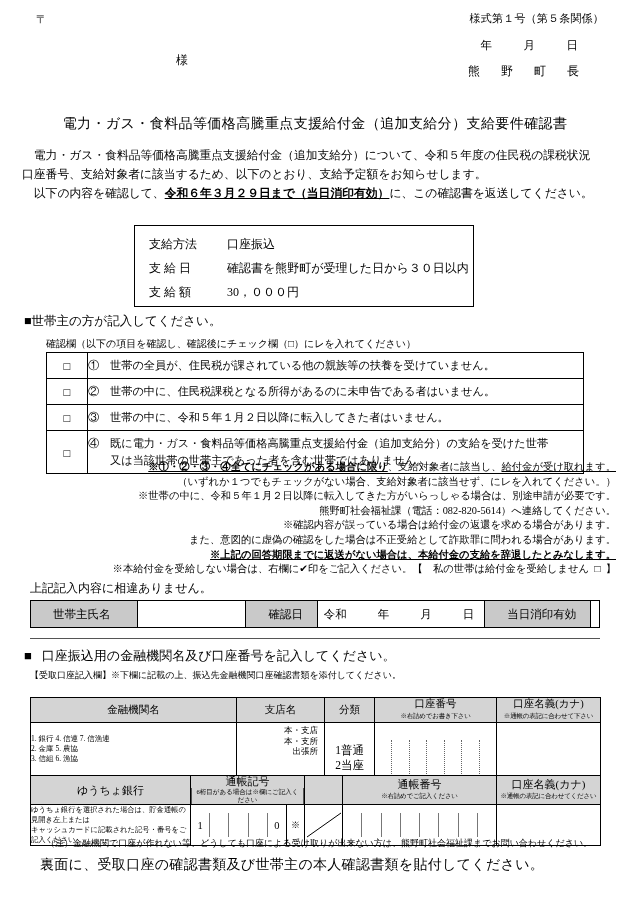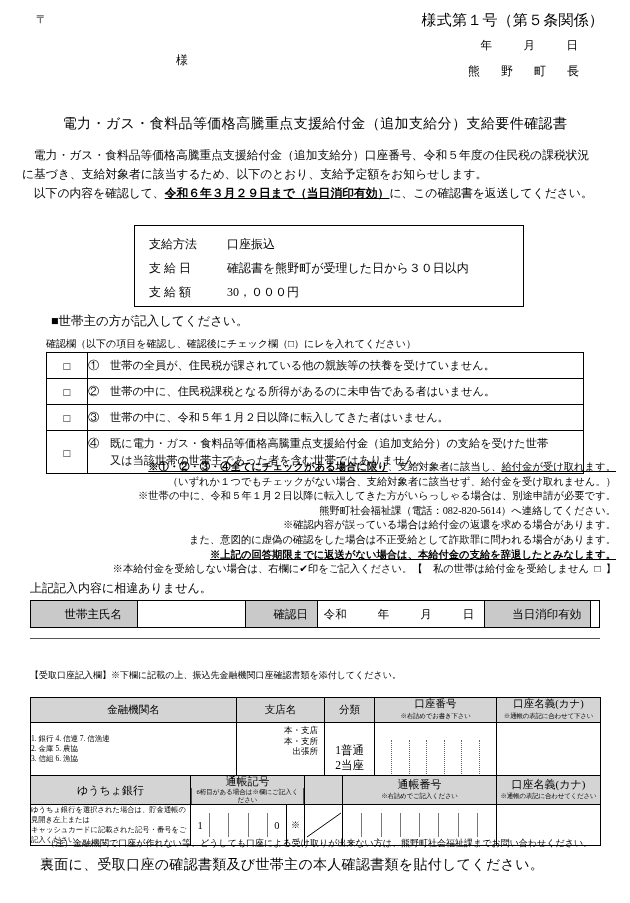--- a/index.html
+++ b/index.html
@@ -25,21 +25,21 @@
 
   
   .hdr-postal {
     position: absolute;
     left: 36px; top: 12px;
     font-size: 11px;
   }
   .hdr-formno {
     position: absolute;
     right: 26px; top: 11px;
-    font-size: 15px;
+    font-size: 11px;
     letter-spacing: 0.2px;
   }
   .hdr-date {
     position: absolute;
     right: 42px; top: 38px;
     font-size: 11.5px;
     letter-spacing: 10px;
   }
   .hdr-sama {
     position: absolute;
@@ -75,40 +75,39 @@
   .indent { text-indent: 1em; }
   .u-bold {
     font-weight: bold;
     text-decoration: underline;
   }
 
   
   .pay-box {
     position: absolute;
     left: 134px; top: 225px;
-    width: 390px;
+    width: 340px;
     height: 82px;
     border: 1px solid #000;
     box-sizing: border-box;
   }
   .pay-row {
     position: absolute;
     font-size: 12px;
     white-space: nowrap;
   }
   .pay-label { display: inline-block; width: 78px; }
   .pr1 { left: 14px; top: 10px; }
   .pr2 { left: 14px; top: 34px; }
   .pr3 { left: 14px; top: 58px; }
 
   
   .sec-head {
     position: absolute;
     font-size: 12.5px;
-    margin-left: 27px;
   }
   .sec1 { left: 24px; top: 313px; }
   .sec2 { left: 24px; top: 647px; font-size: 13px; }
   .sec2 .sq { margin-right: 10px; }
 
   .confirm-note {
     position: absolute;
     left: 46px; top: 337px;
     font-size: 10px;
   }
@@ -165,21 +164,20 @@
     border-collapse: collapse;
     font-size: 11.5px;
   }
   .hoh-table td {
     border: 1px solid #000;
     height: 26px;
     padding: 0 4px;
   }
   .hoh-table td.gray {
     background: #c9c9c9;
-    text-align: center;
     font-size: 11.5px;
     padding-left: 22px;
   }
   .c-name-lbl  { width: 88px; }
   .c-name-val  { width: 110px; }
   .c-date-lbl  { width: 48px; }
   .c-date-val  { width: 170px; }
   .c-tel-lbl   { width: 86px; }
   .date-inner {
     display: flex;
@@ -359,22 +357,22 @@
 
   <div class="hdr-postal">〒</div>
   <div class="hdr-formno">様式第１号（第５条関係）</div>
   <div class="hdr-date">年　月　日</div>
   <div class="hdr-sama">様</div>
   <div class="hdr-mayor">熊 野 町 長</div>
 
   <div class="doc-title">電力・ガス・食料品等価格高騰重点支援給付金（追加支給分）支給要件確認書</div>
 
   <div class="intro">
-    <p class="indent">電力・ガス・食料品等価格高騰重点支援給付金（追加支給分）口座番号、令和５年度の住民税の課税状況</p>
-    <p>に基づき、支給対象者に該当するため、以下のとおり、支給予定額をお知らせします。</p>
+    <p class="indent">電力・ガス・食料品等価格高騰重点支援給付金（追加支給分）について、令和５年度の住民税の課税状況</p>
+    <p>口座番号、支給対象者に該当するため、以下のとおり、支給予定額をお知らせします。</p>
     <p class="indent"><span>以下の内容を確認して、</span><span class="u-bold">令和６年３月２９日まで（当日消印有効）</span><span>に、この確認書を返送してください。</span></p>
   </div>
 
   <div class="pay-box">
     <div class="pay-row pr1"><span class="pay-label">支給方法</span><span>口座振込</span></div>
     <div class="pay-row pr2"><span class="pay-label">支 給 日</span><span>確認書を熊野町が受理した日から３０日以内</span></div>
     <div class="pay-row pr3"><span class="pay-label">支 給 額</span><span>30，０００円</span></div>
   </div>
 
   <div class="sec-head sec1"><span>■</span><span>世帯主の方が記入してください。</span></div>
@@ -396,21 +394,21 @@
       </tr>
       <tr>
         <td class="chk-box-cell">□</td>
         <td class="chk-text"><span class="chk-num">④</span><span>既に電力・ガス・食料品等価格高騰重点支援給付金（追加支給分）の支給を受けた世帯</span><span class="cont">又は当該世帯の世帯主であった者を含む世帯ではありません。</span></td>
       </tr>
     </tbody>
   </table>
 
   <div class="notes">
     <div><span class="bd ul">※①・②・③・④全てにチェックがある場合に限り</span><span>、支給対象者に該当し、</span><span class="ul">給付金が受け取れます。</span></div>
-    <div class="ind">（いずれか１つでもチェックがない場合、支給対象者に該当せず、給付金を受け取れません。）</div>
+    <div class="ind">（いずれか１つでもチェックがない場合、支給対象者に該当せず、にレを入れてください。）</div>
     <div>※世帯の中に、令和５年１月２日以降に転入してきた方がいらっしゃる場合は、別途申請が必要です。</div>
     <div class="ind">熊野町社会福祉課（電話：082-820-5614）へ連絡してください。</div>
     <div>※確認内容が誤っている場合は給付金の返還を求める場合があります。</div>
     <div class="ind">また、意図的に虚偽の確認をした場合は不正受給として詐欺罪に問われる場合があります。</div>
     <div class="bd ul">※上記の回答期限までに返送がない場合は、本給付金の支給を辞退したとみなします。</div>
     <div class="ind"><span>※本給付金を受給しない場合は、右欄に✔印をご記入ください。【　私の世帯は給付金を受給しません</span>&nbsp;&nbsp;<span>□</span>&nbsp;&nbsp;<span>】</span></div>
   </div>
 
   <div class="decl">上記記入内容に相違ありません。</div>
 
@@ -429,20 +427,21 @@
           </div>
         </td>
         <td class="gray c-tel-lbl">当日消印有効</td>
         <td></td>
       </tr>
     </tbody>
   </table>
 
   <div class="hr-sep"></div>
 
+  <div class="sec-head sec2"><span class="sq">■</span><span>口座振込用の金融機関名及び口座番号を記入してください。</span></div>
   <div class="acct-note">【受取口座記入欄】※下欄に記載の上、振込先金融機関口座確認書類を添付してください。</div>
 
   <table class="bank-table">
     <colgroup>
       <col style="width:206px">
       <col style="width:88px">
       <col style="width:50px">
       <col style="width:122px">
       <col style="width:104px">
     </colgroup>

